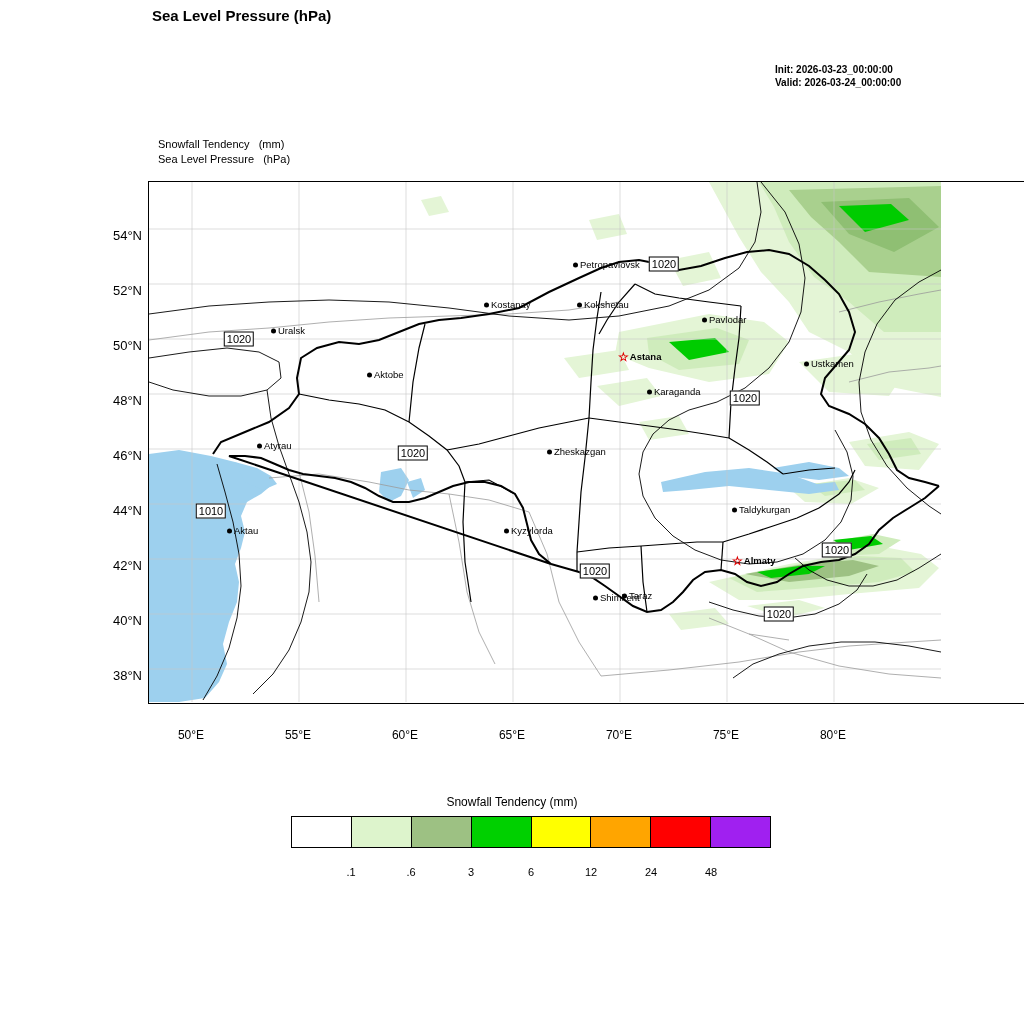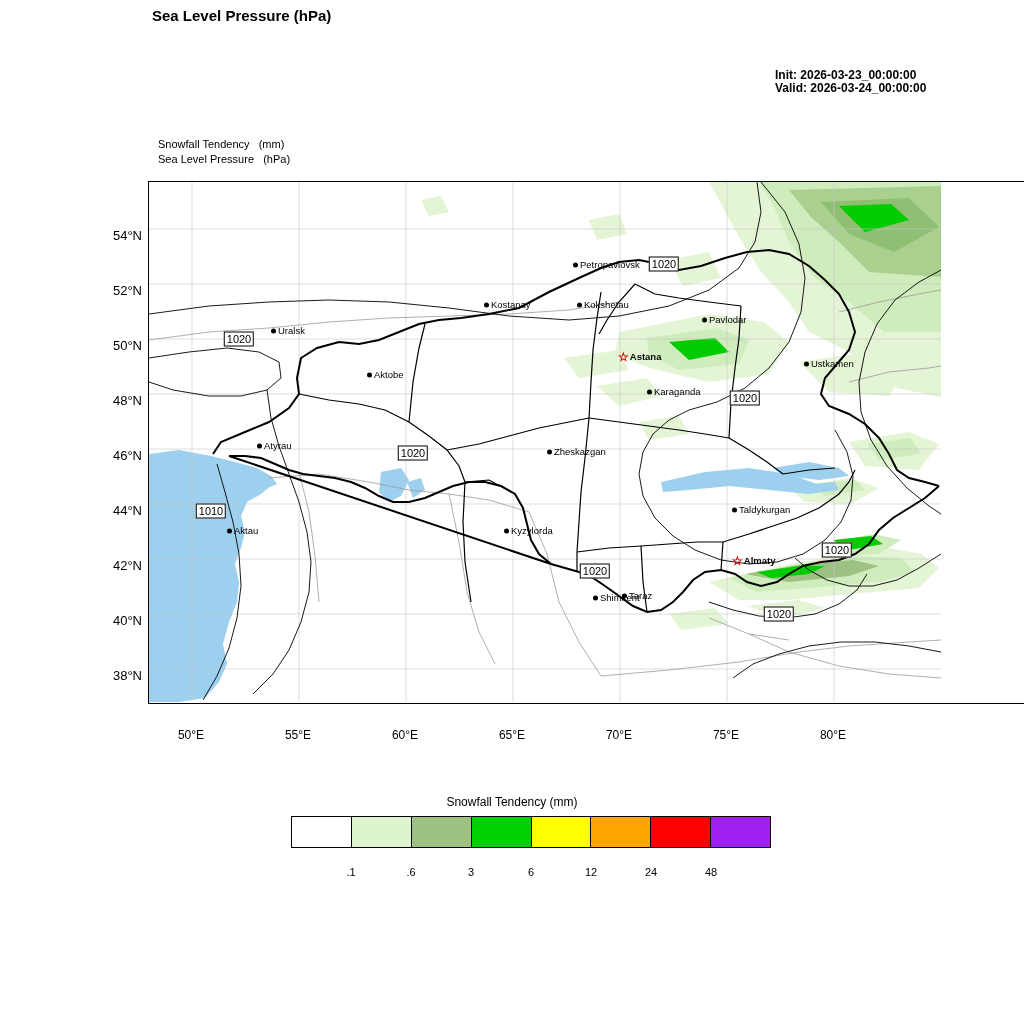--- a/index.html
+++ b/index.html
@@ -25,25 +25,24 @@
   }
   #header .title-line {
     font-size: 15px;
     font-weight: bold;
     line-height: 20px;
     white-space: nowrap;
   }
   #init-block {
     left: 775px;
     top: 63px;
-    font-size: 12px;
+    font-size: 10px;
     line-height: 13px;
     font-weight: bold;
     white-space: nowrap;
-    margin-top: 6px;
   }
 
   
   #sub-labels {
     left: 158px;
     top: 137px;
     font-size: 11px;
     line-height: 15px;
   }
   #sub-labels .lbl { white-space: pre; }

